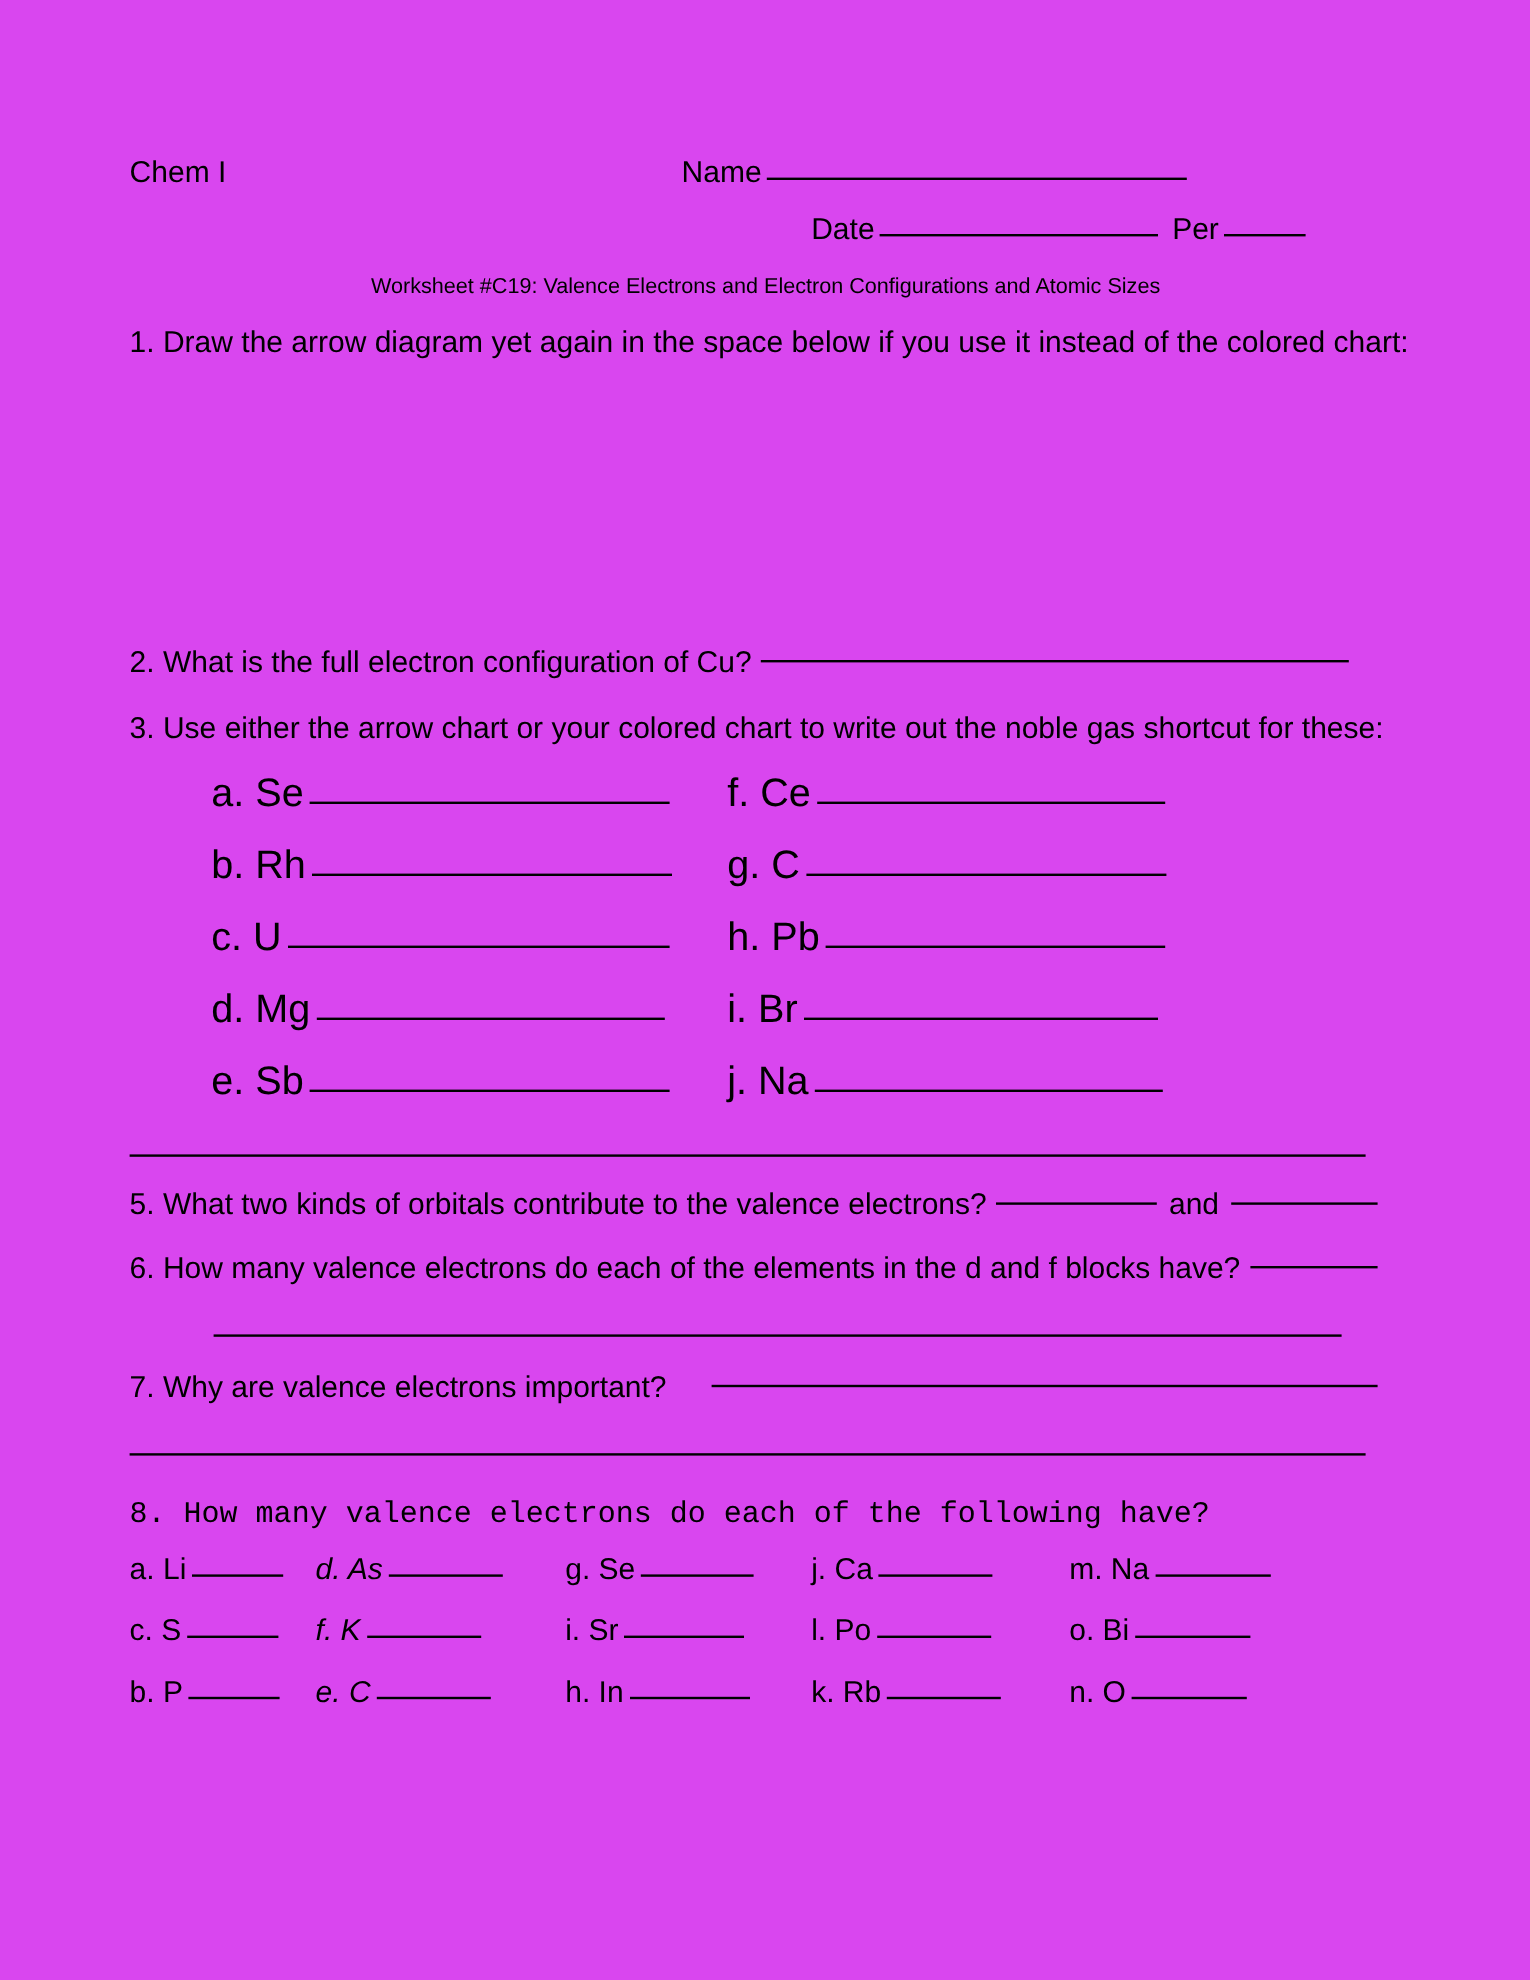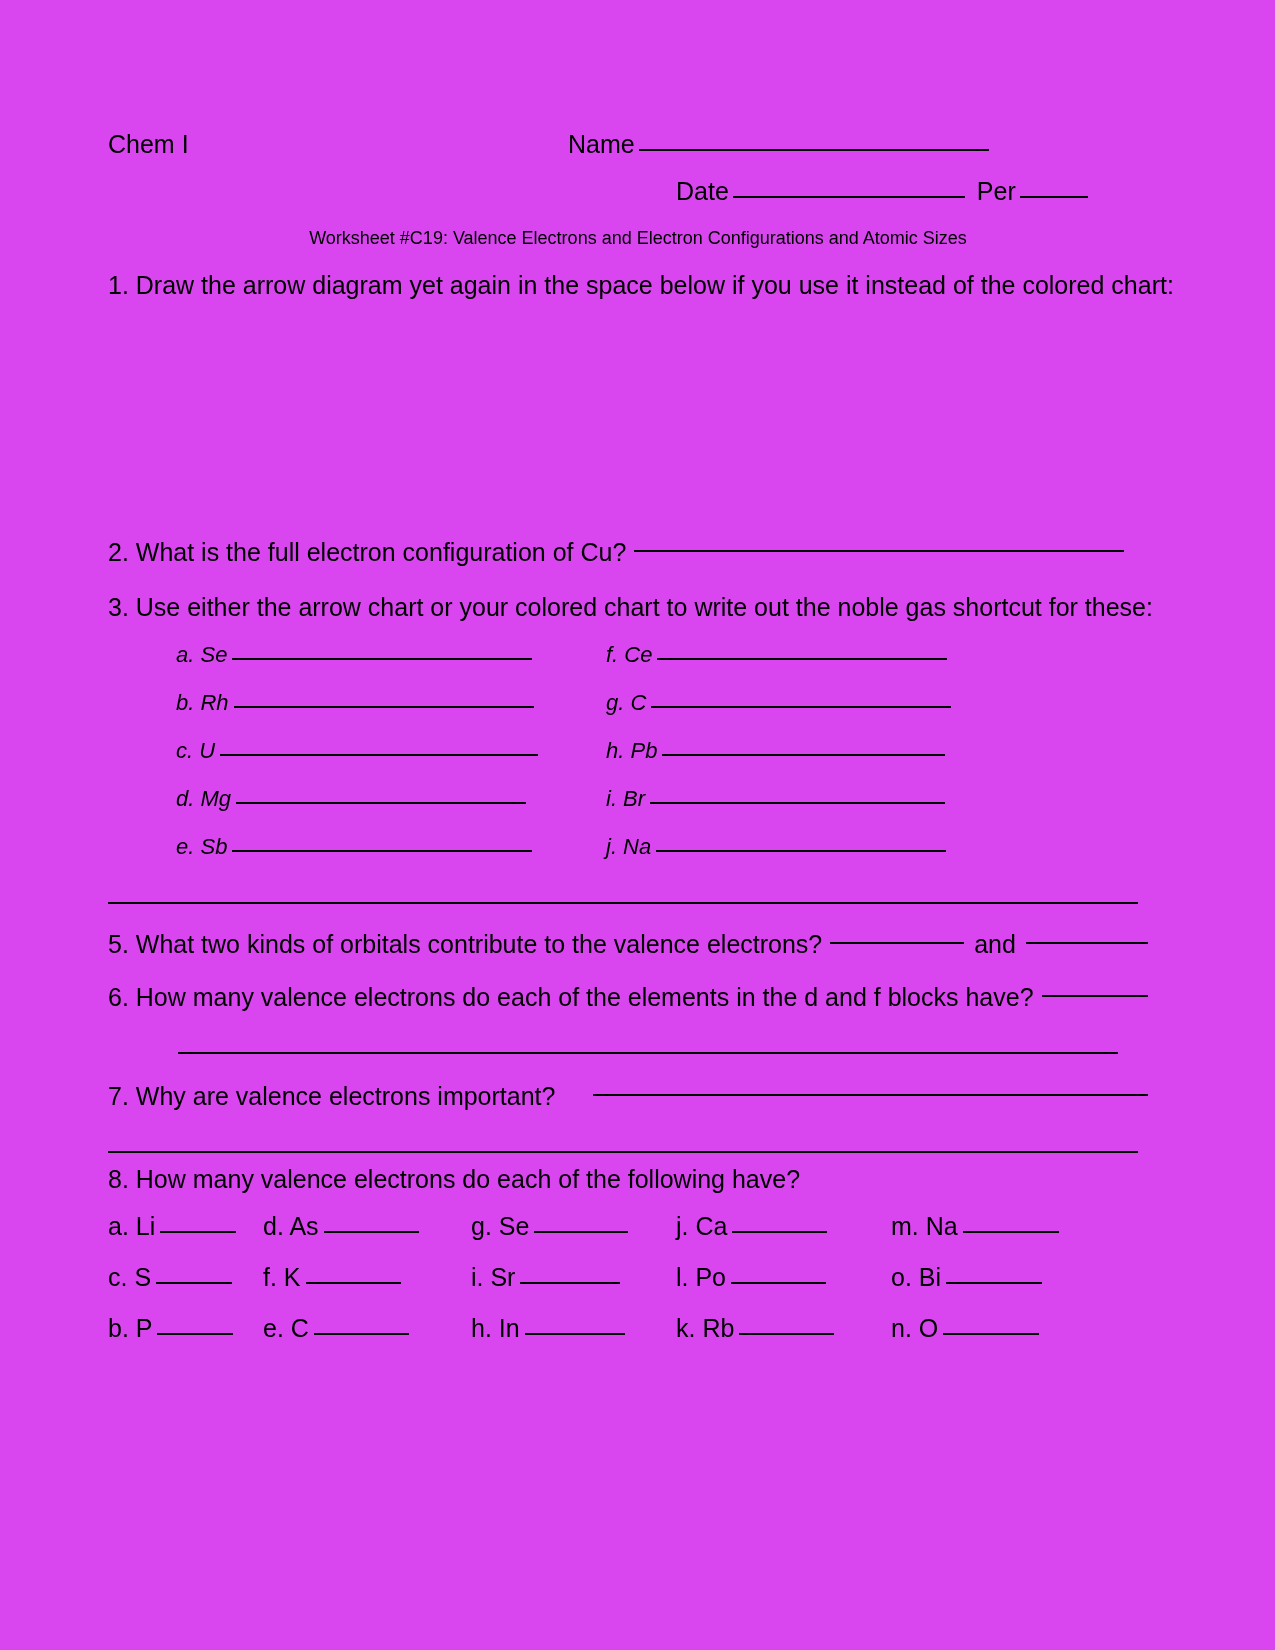--- a/index.html
+++ b/index.html
@@ -83,23 +83,22 @@
 
   
   .elem-list {
     margin-top: 22px;
     margin-left: 68px;
   }
   .elem-row {
     display: flex;
     align-items: baseline;
     margin-bottom: 22px;
-    font-size: 22px;
-    white-space: nowrap;
-    font-style: italic;
+    font-size: 33px;
+    white-space: nowrap;
   }
   .elem-cell-left {
     width: 430px;
     display: flex;
     align-items: baseline;
   }
   .elem-cell-right {
     display: flex;
     align-items: baseline;
   }
@@ -123,39 +122,39 @@
   .q6 { margin-top: 28px; }
   .q6a {
     margin-top: 28px;
     margin-left: 68px;
     font-size: 25px;
     display: flex;
     align-items: baseline;
     white-space: nowrap;
   }
   .q7 { margin-top: 30px; gap: 30px; }
-  .q8 { margin-top: 14px; }
+  .q8 { margin-top: 36px; font-family: Liberation Mono, monospace; }
 
   
   .vg {
     margin-top: 20px;
   }
   .vg-row {
     display: flex;
     align-items: baseline;
     margin-bottom: 22px;
     font-size: 25px;
     white-space: nowrap;
   }
   .vg-cell {
     display: flex;
     align-items: baseline;
   }
   .vg-c0 { width: 155px; }
-  .vg-c1 { width: 208px; }
+  .vg-c1 { width: 208px; font-style: italic; }
   .vg-c2 { width: 205px; }
   .vg-c3 { width: 215px; }
   .vg-c4 { width: 200px; }
   .vg-label { margin-right: 5px; }
 </style>
 </head>
 <body>
 
 <div class="page">
   <div class="content">

